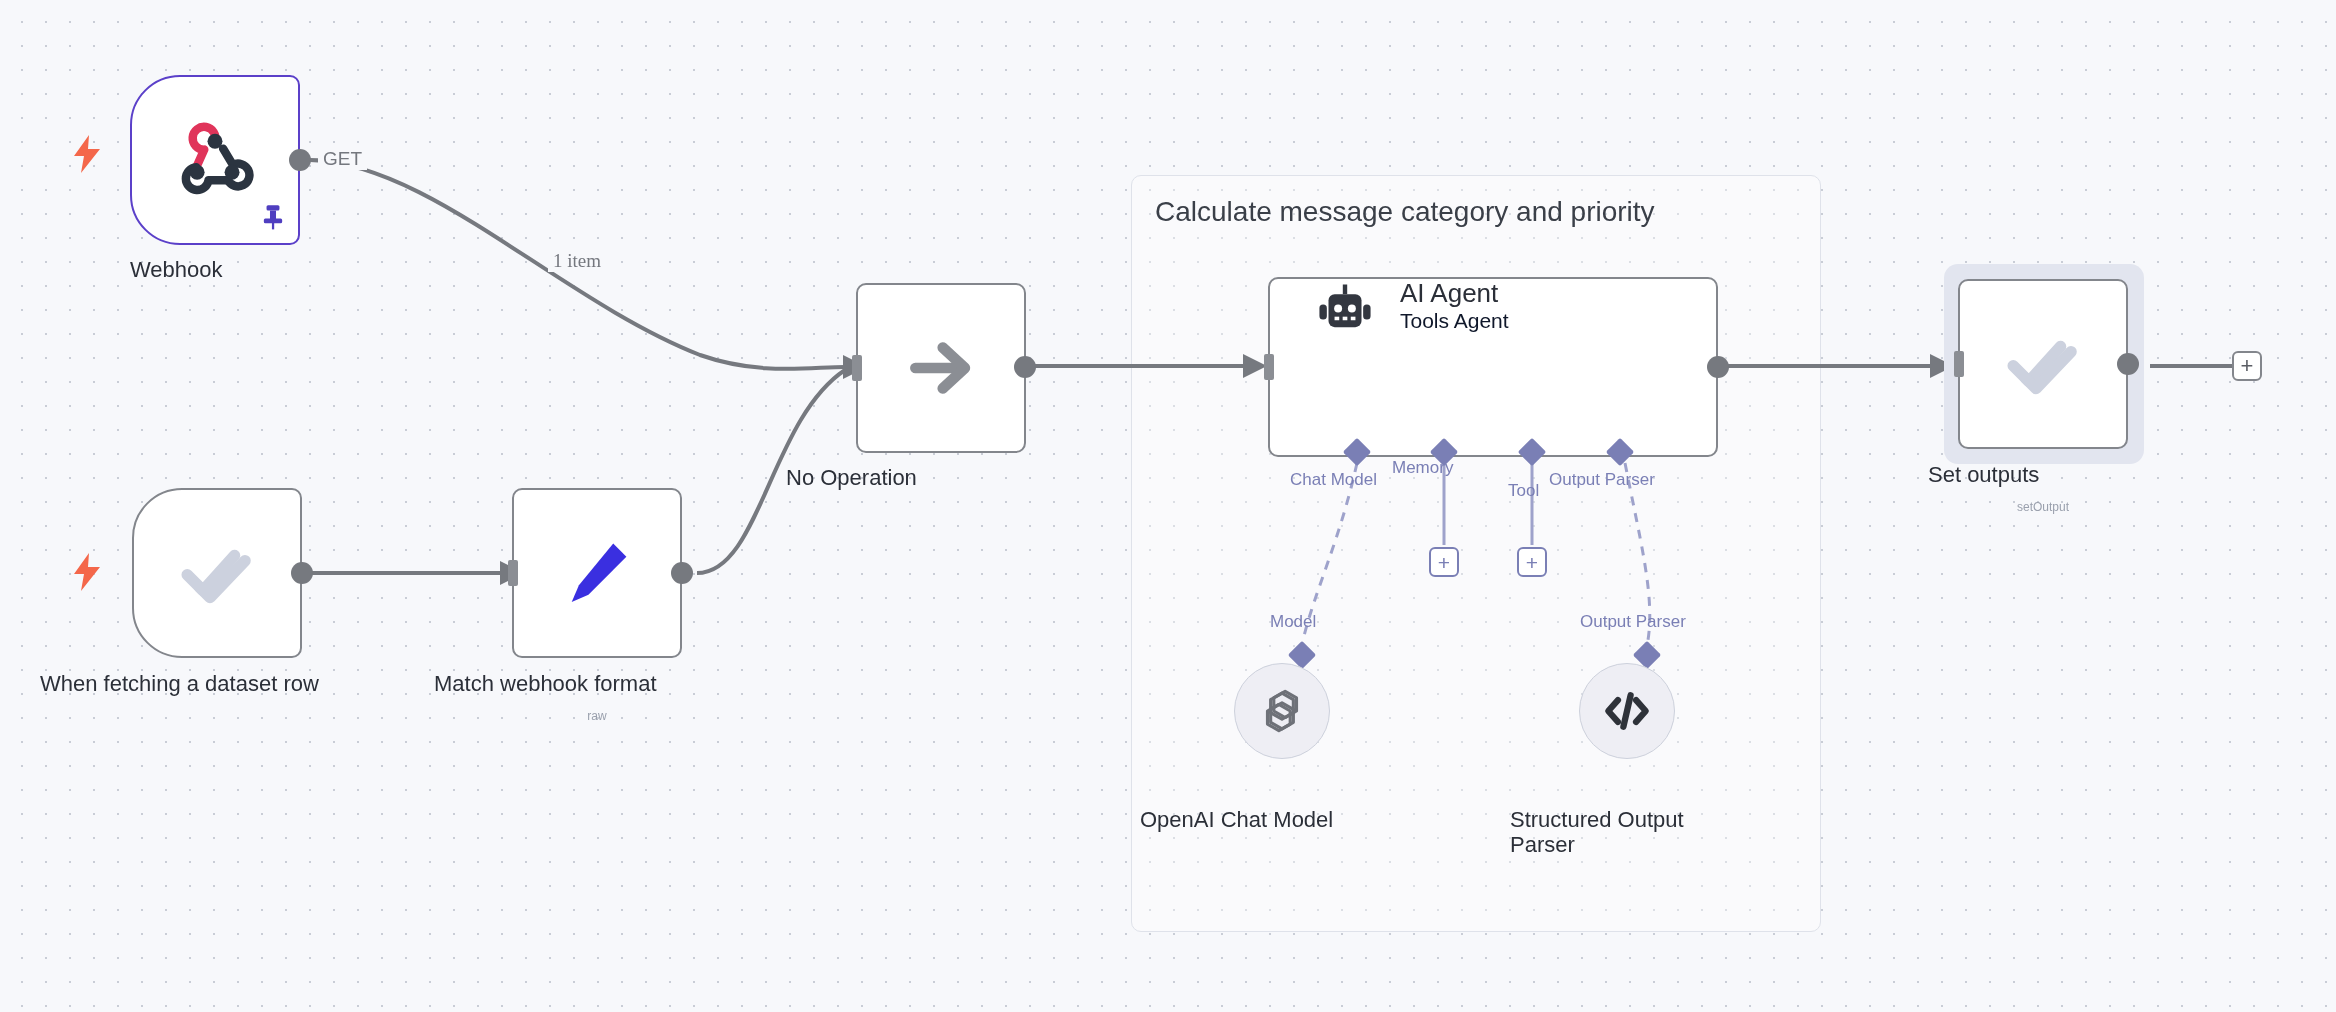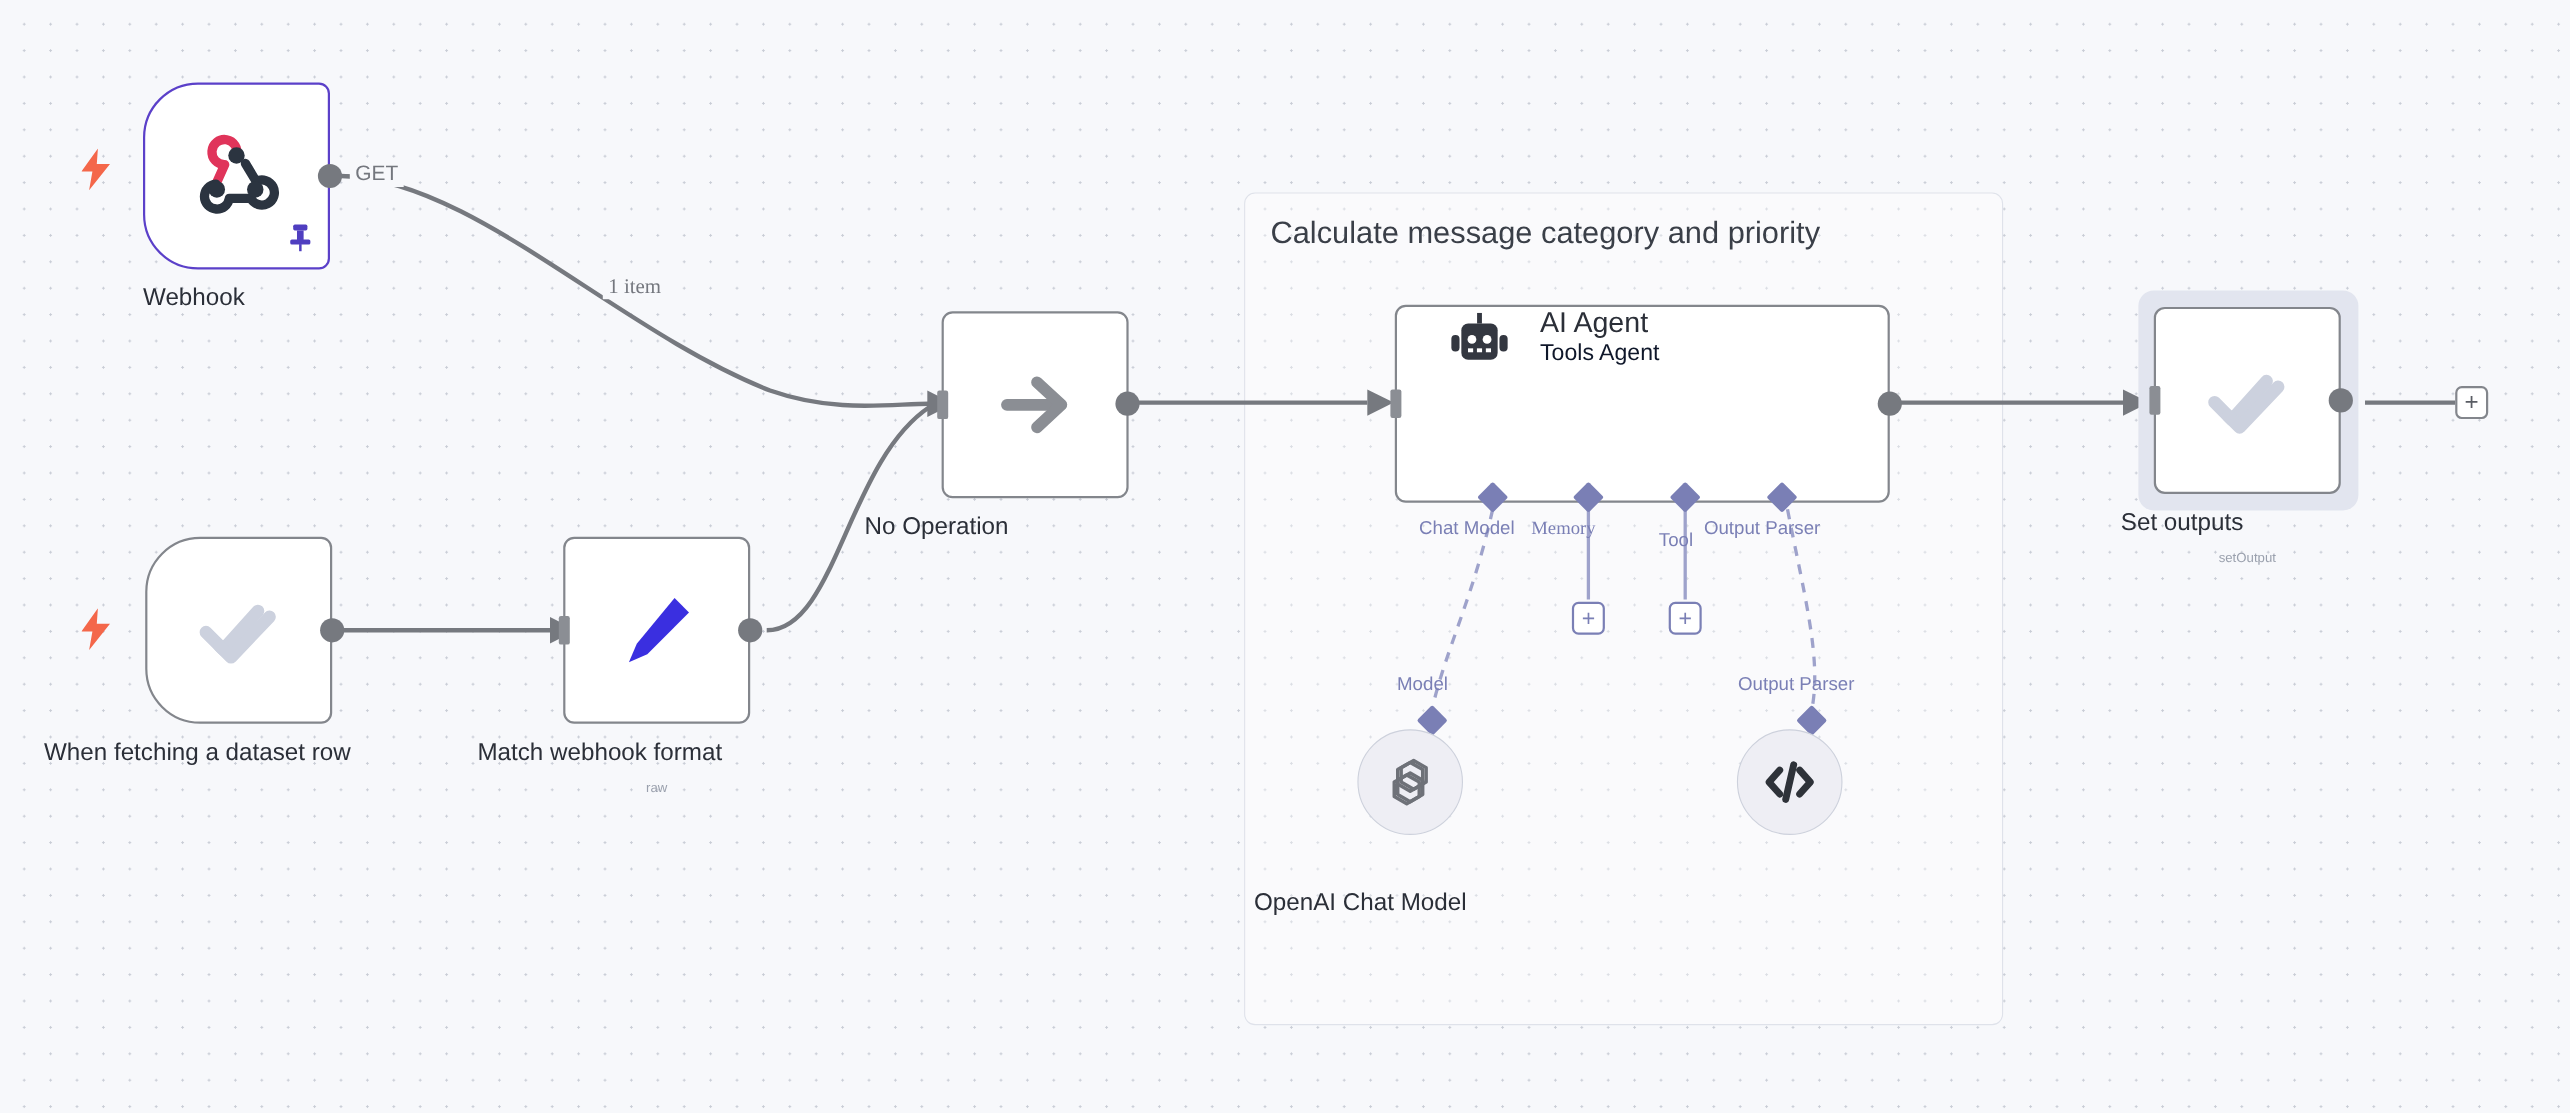--- a/index.html
+++ b/index.html
@@ -266,21 +266,21 @@
   </div>
   <div class="port-in" style="left:1264px; top:354px;"></div>
   <div class="port-out" style="left:1707px; top:356px;"></div>
 
   <div class="port-diamond" style="left:1347px; top:442px;"></div>
   <div class="port-diamond" style="left:1434px; top:442px;"></div>
   <div class="port-diamond" style="left:1522px; top:442px;"></div>
   <div class="port-diamond" style="left:1610px; top:442px;"></div>
 
   <div class="conn-label" style="left:1290px; top:470px;">Chat Model</div>
-  <div class="conn-label" style="left:1392px; top:470px;font-family:Liberation Serif, serif;">Memory</div>
+  <div class="conn-label" style="left:1392px; top:458px;">Memory</div>
   <div class="conn-label" style="left:1508px; top:470px;margin-top:11px;">Tool</div>
   <div class="conn-label" style="left:1549px; top:470px;">Output Parser</div>
 
   <div class="plus-sq" style="left:1429px; top:547px;">+</div>
   <div class="plus-sq" style="left:1517px; top:547px;">+</div>
 
   <div class="conn-label" style="left:1270px; top:612px;">Model</div>
   <div class="port-diamond" style="left:1292px; top:645px;"></div>
   <div class="circle-node" style="left:1234px; top:663px;">
     <svg width="58" height="58" viewBox="0 0 48 48">
@@ -298,20 +298,21 @@
   <div class="port-diamond" style="left:1637px; top:645px;"></div>
   <div class="circle-node" style="left:1579px; top:663px;">
     <svg width="58" height="58" viewBox="0 0 48 48">
       <g fill="none" stroke="#2e3239" stroke-width="5.2" stroke-linecap="round" stroke-linejoin="round">
         <path d="M16.5 15 L8.5 24 L16.5 33"></path>
         <path d="M31.5 15 L39.5 24 L31.5 33"></path>
         <path d="M27 11 L21 37"></path>
       </g>
     </svg>
   </div>
+  <div class="node-label" style="left:1510px; top:808px; width:215px;">Structured Output Parser</div>
 
   <div class="node-halo" style="left:1944px; top:264px; width:200px; height:200px;"></div>
   <div class="node" style="left:1958px; top:279px; width:170px; height:170px;">
     <svg width="84" height="84" viewBox="0 0 48 48">
       <g fill="none" stroke="#ccd1de" stroke-width="6.6" stroke-linecap="round" stroke-linejoin="round">
         <path d="M7 25 L16 34 L34 14"></path>
         <path d="M14 32 L20 38 L40 17"></path>
       </g>
     </svg>
   </div>

